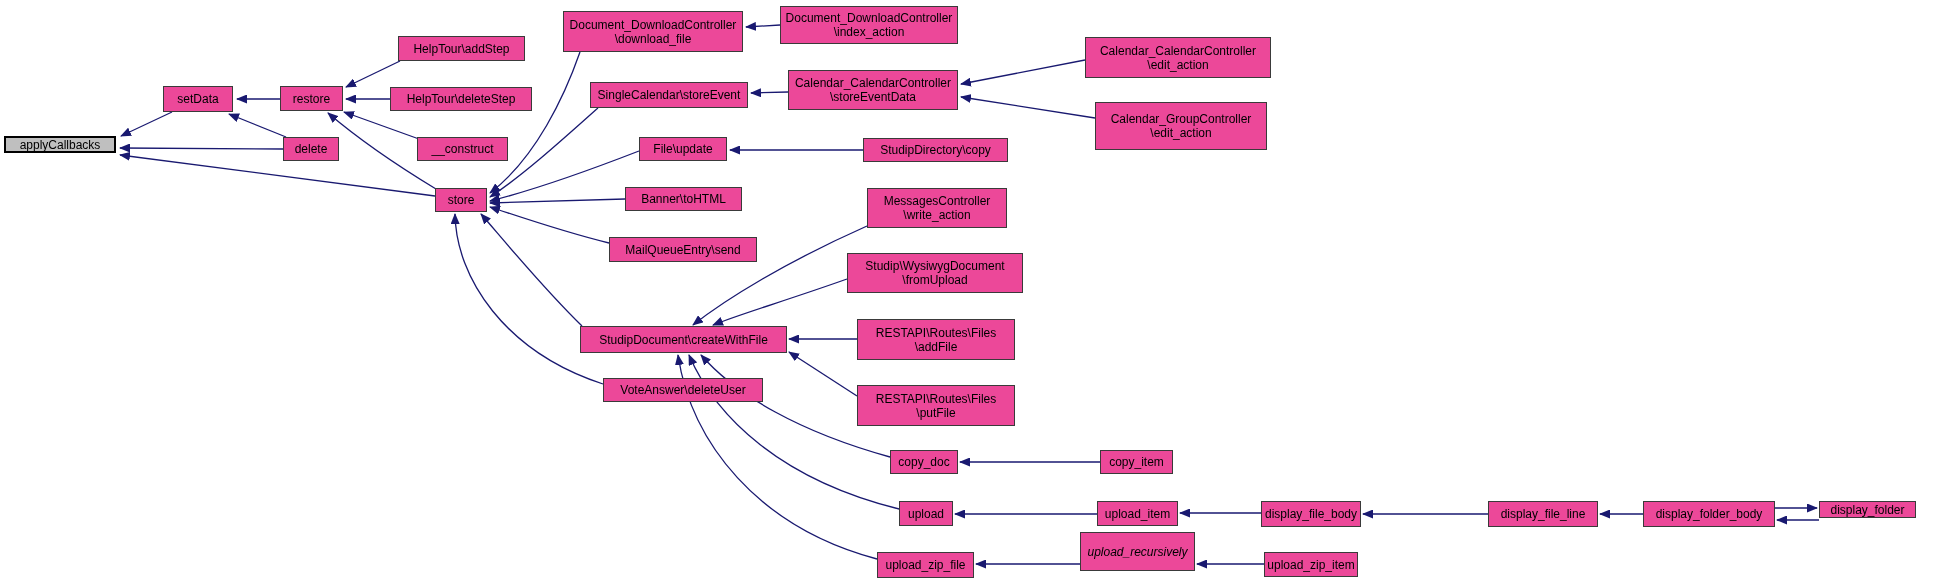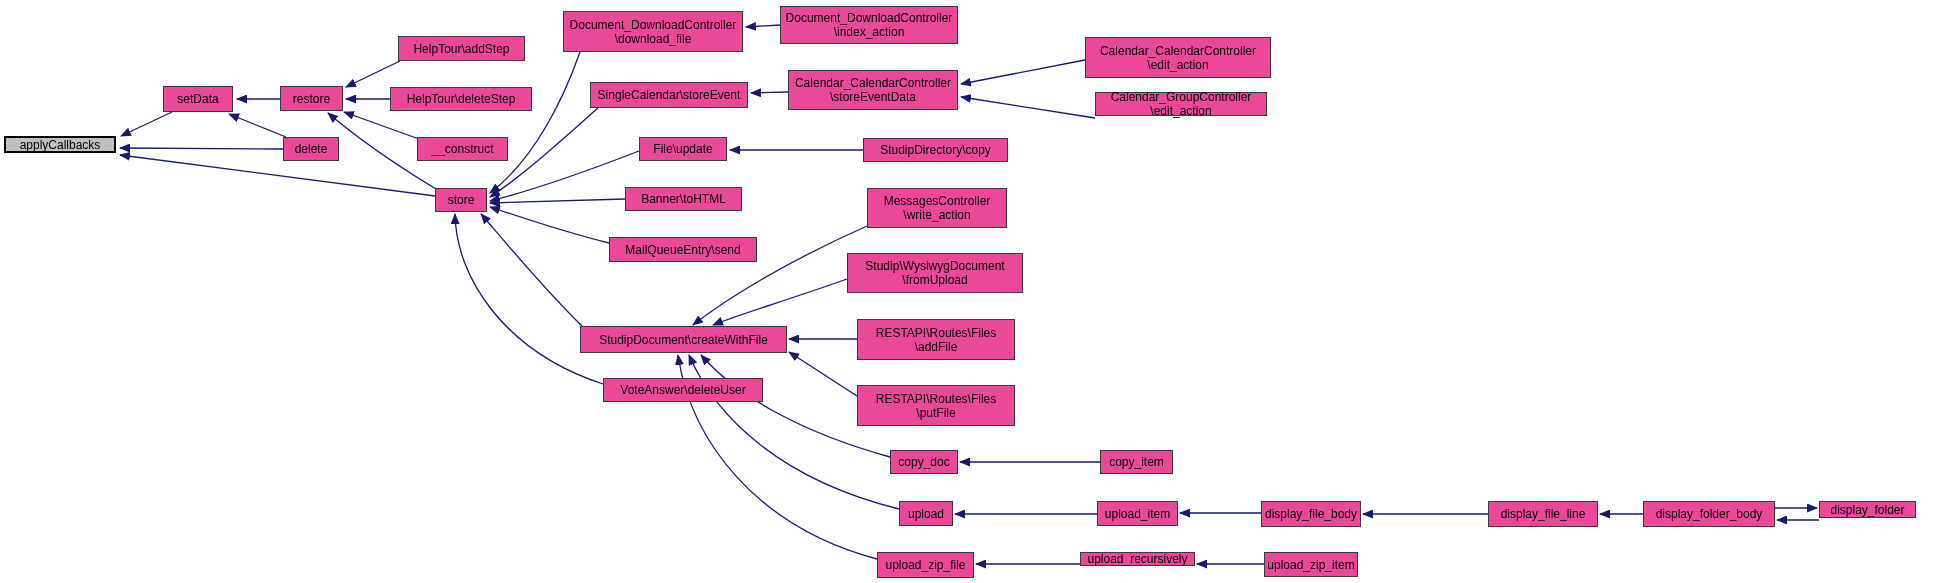--- a/index.html
+++ b/index.html
@@ -120,21 +120,21 @@
         <span>SingleCalendar\storeEvent</span>
       </div>
       <div class="node" style="left: 788px; top: 70px; width: 170px; height: 40px;">
         <span>Calendar_CalendarController</span>
         <span>\storeEventData</span>
       </div>
       <div class="node" style="left: 1085px; top: 37px; width: 186px; height: 41px;">
         <span>Calendar_CalendarController</span>
         <span>\edit_action</span>
       </div>
-      <div class="node" style="left: 1095px; top: 92px; width: 172px; height: 24px;">
+      <div class="node" style="left: 1095px; top: 102px; width: 172px; height: 48px;">
         <span>Calendar_GroupController</span>
         <span>\edit_action</span>
       </div>
       <div class="node" style="left: 639px; top: 137px; width: 88px; height: 24px;">
         <span>File\update</span>
       </div>
       <div class="node" style="left: 863px; top: 138px; width: 145px; height: 24px;">
         <span>StudipDirectory\copy</span>
       </div>
       <div class="node" style="left: 625px; top: 187px; width: 117px; height: 24px;">
@@ -185,20 +185,20 @@
       </div>
       <div class="node" style="left: 1643px; top: 501px; width: 132px; height: 26px;">
         <span>display_folder_body</span>
       </div>
       <div class="node" style="left: 1819px; top: 501px; width: 97px; height: 17px;">
         <span>display_folder</span>
       </div>
       <div class="node" style="left: 877px; top: 552px; width: 97px; height: 26px;">
         <span>upload_zip_file</span>
       </div>
-      <div class="node" style="left: 1080px; top: 552px; width: 115px; height: 14px;">
+      <div class="node" style="left: 1080px; top: 532px; width: 115px; height: 39px; font-style: italic;">
         <span>upload_recursively</span>
       </div>
       <div class="node" style="left: 1264px; top: 552px; width: 94px; height: 25px;">
         <span>upload_zip_item</span>
       </div>
     </div>
 </div>
 
 </body></html>

